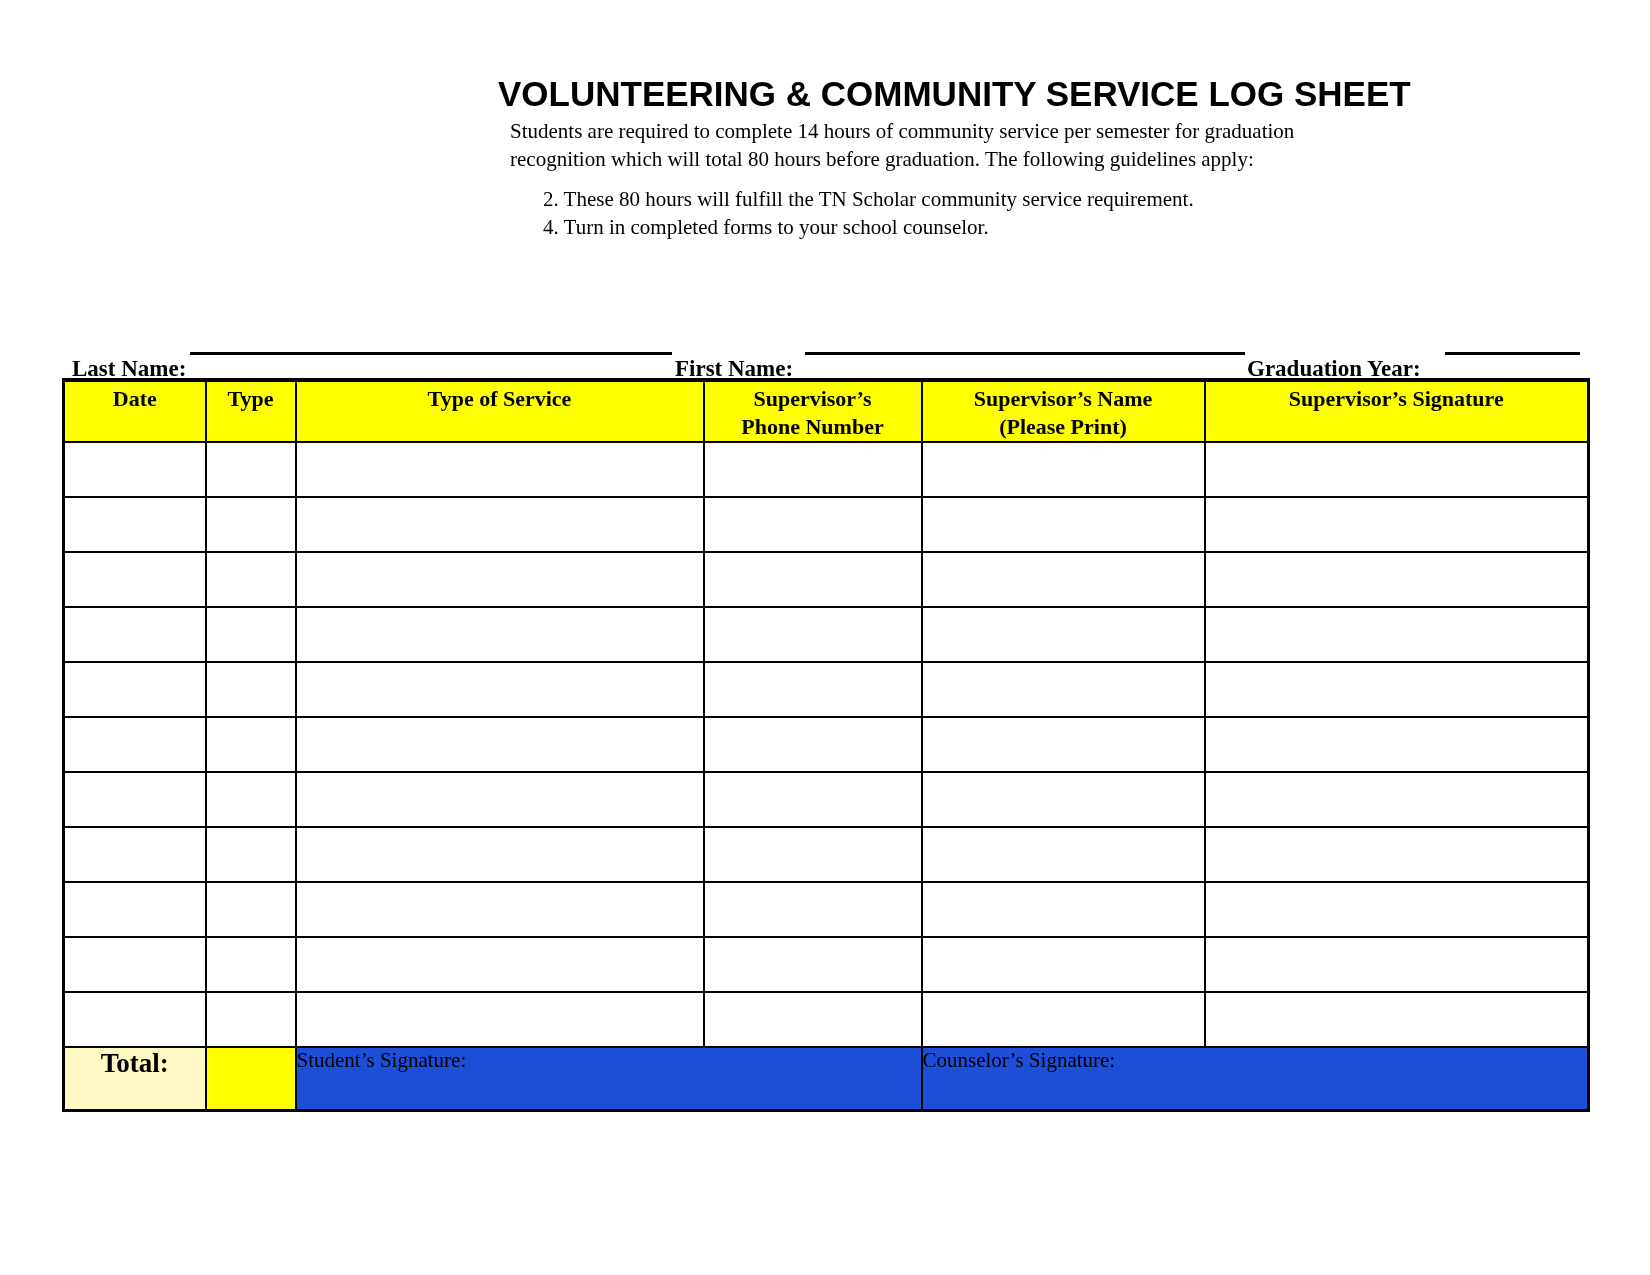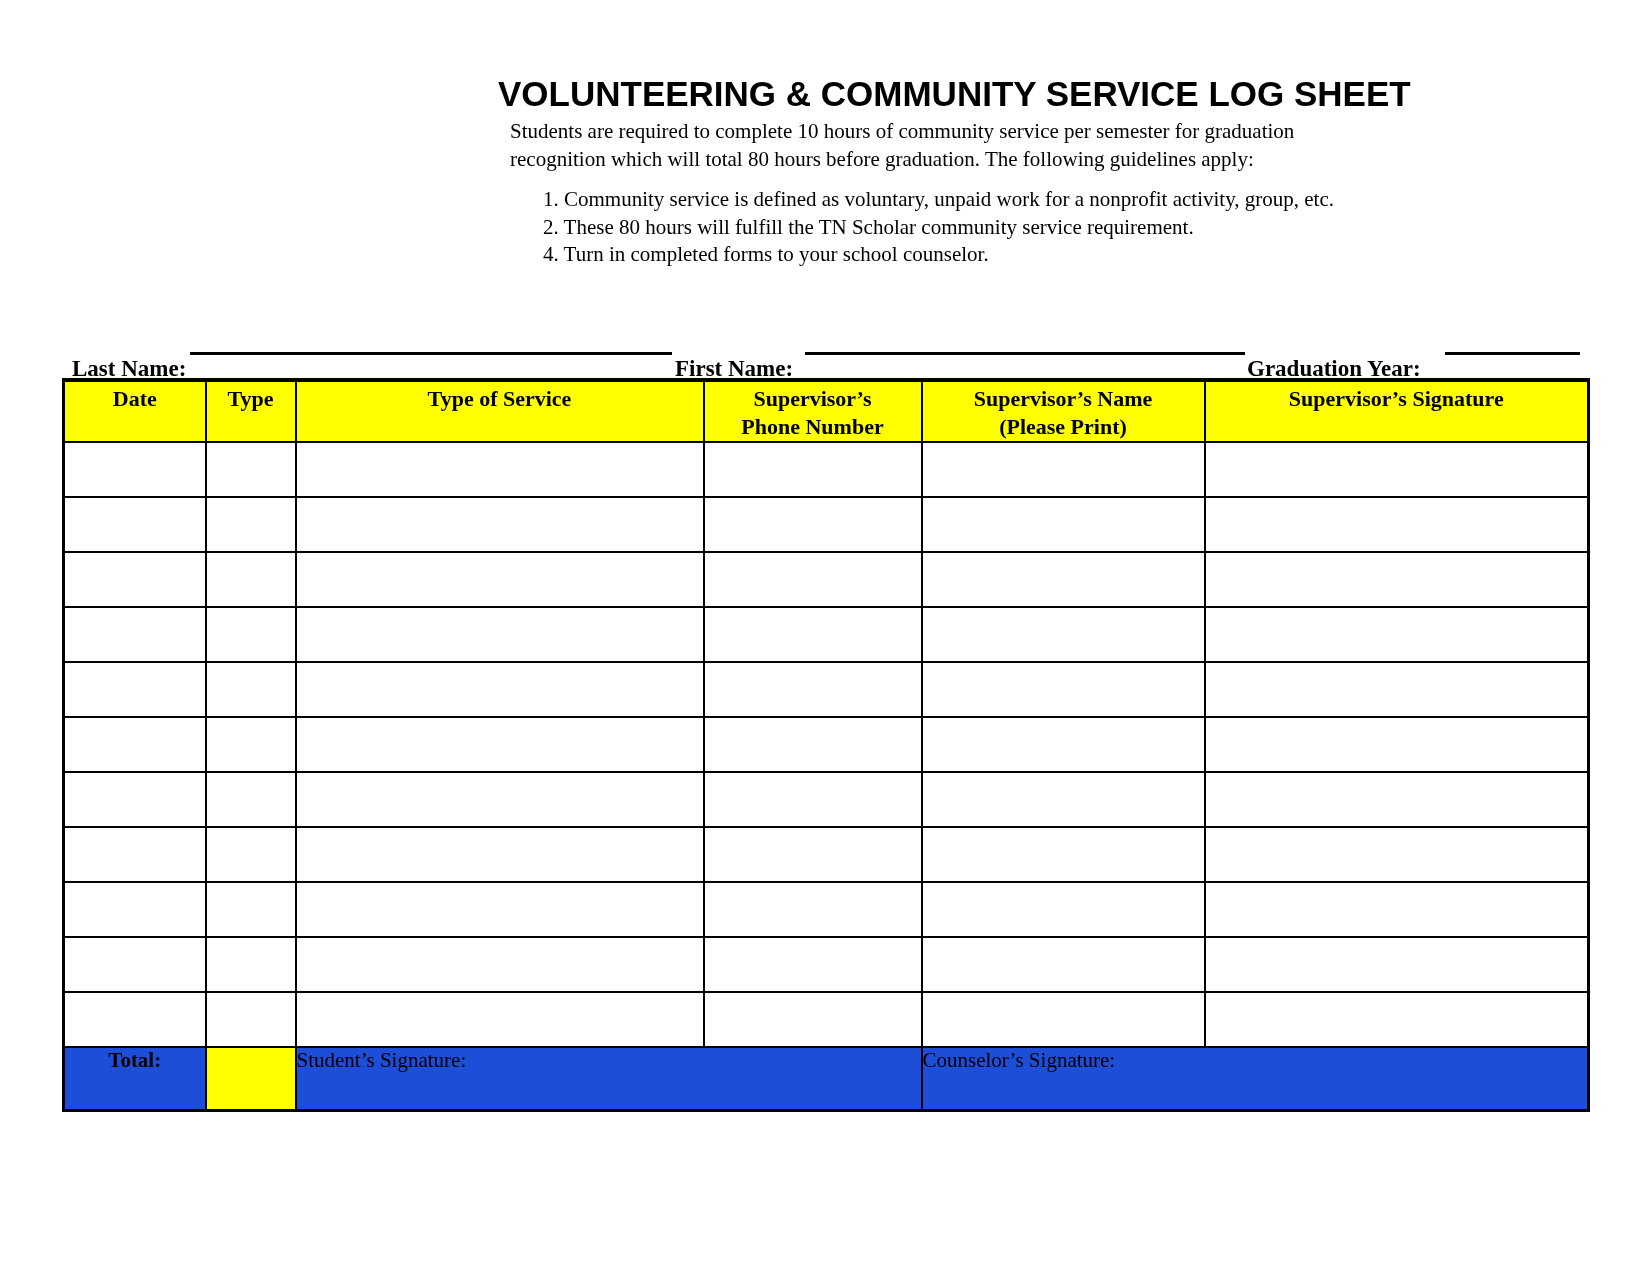--- a/index.html
+++ b/index.html
@@ -94,47 +94,46 @@
   }
   .log-table tbody td {
     height: 53px;
     background: #ffffff;
   }
   .log-table tfoot td {
     height: 61px;
     vertical-align: top;
   }
   .total-cell {
-    background: #1d4ed8;
-    font-weight: bold;
-    font-size: 21px;
+    background: #fef9c3;
+    font-weight: bold;
+    font-size: 27px;
     text-align: center;
     padding-top: 5px;
   }
   .total-hours-cell {
     background: #ffff00;
   }
   .sig-cell {
     background: #1d4ed8;
     font-size: 21px;
     padding: 7px 0 0 14px;
   }
 </style>
 </head>
 <body>
 
 <div class="doc-title">VOLUNTEERING &amp; COMMUNITY SERVICE LOG SHEET</div>
 
 <div class="doc-intro">
-  <div>Students are required to complete 10 hours of community service per semester for graduation</div>
+  <div>Students are required to complete 14 hours of community service per semester for graduation</div>
   <div>recognition which will total 80 hours before graduation. The following guidelines apply:</div>
 </div>
 
 <div class="doc-guidelines">
-  <div>1. Community service is defined as voluntary, unpaid work for a nonprofit activity, group, etc.</div>
   <div>2. These 80 hours will fulfill the TN Scholar community service requirement.</div>
   <div>4. Turn in completed forms to your school counselor.</div>
 </div>
 
 <div class="field-label" id="last-name-label">Last Name:</div>
 <div class="fill-line" id="last-name-line"></div>
 
 <div class="field-label" id="first-name-label">First Name:</div>
 <div class="fill-line" id="first-name-line"></div>
 

